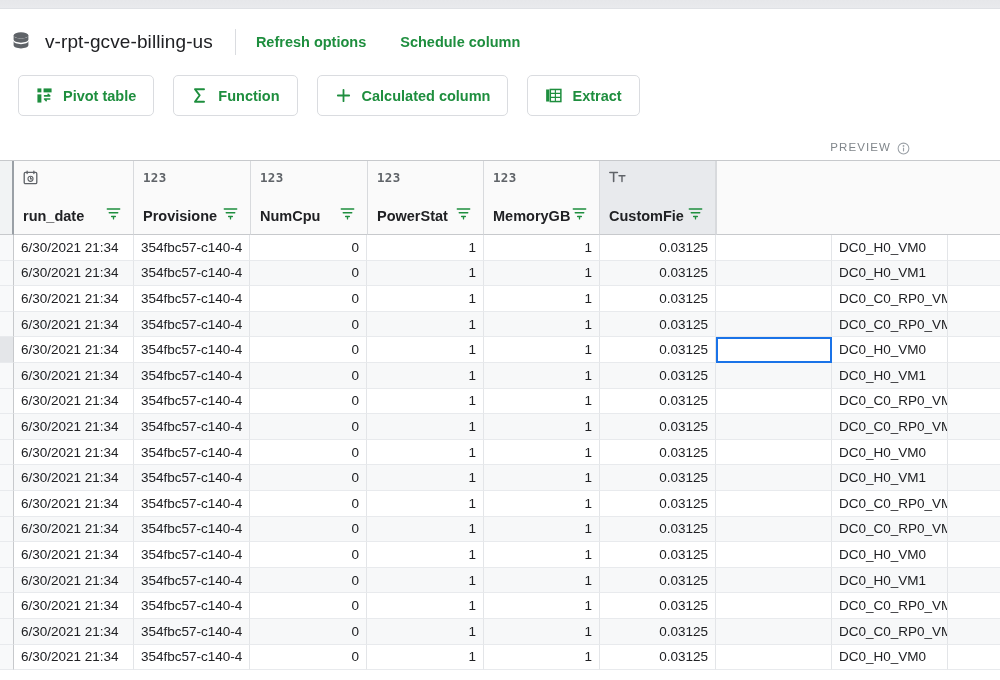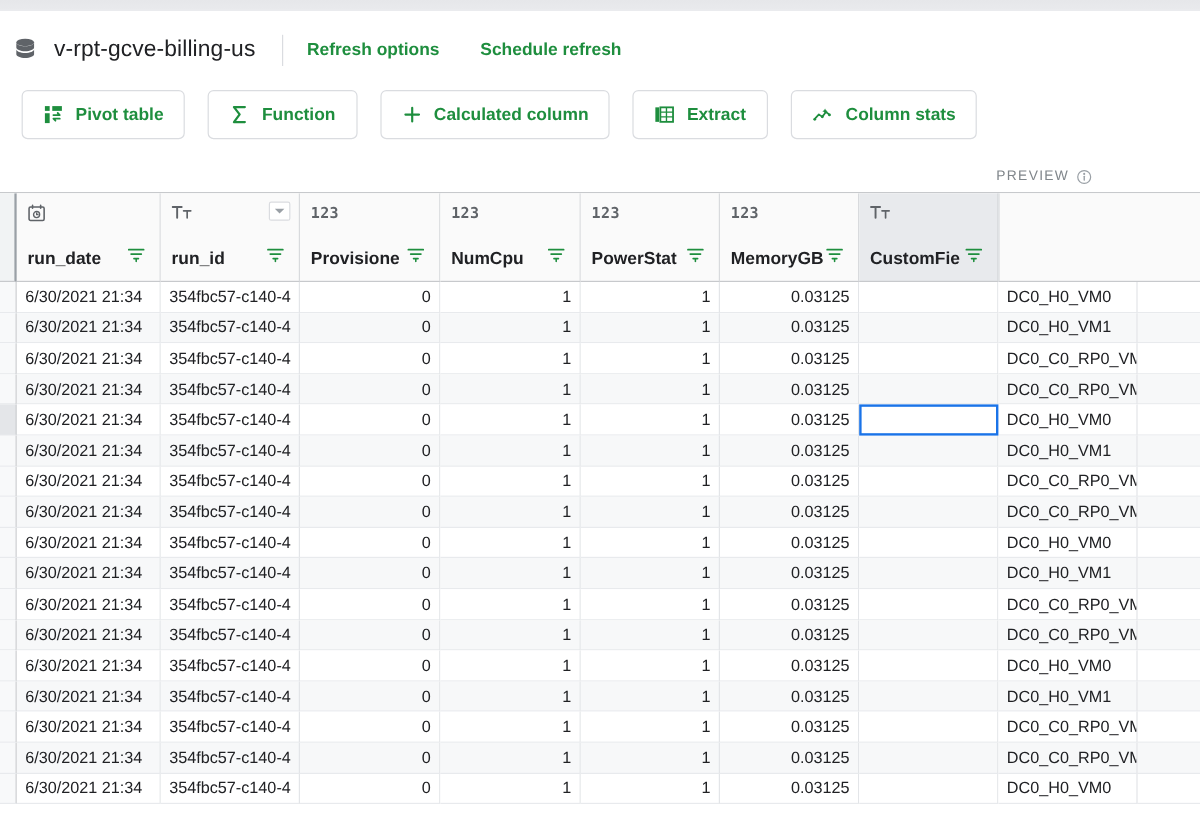--- a/index.html
+++ b/index.html
@@ -154,21 +154,21 @@
     <span class="db-icon">
       <svg viewBox="0 0 24 24" width="24" height="24">
         <ellipse cx="12" cy="5.4" rx="7.4" ry="3.1" fill="#5f6368"></ellipse>
         <path d="M4.6 5.4v4.2c0 1.7 3.3 3.1 7.4 3.1s7.4-1.4 7.4-3.1V5.4c0 1.7-3.3 3.1-7.4 3.1S4.6 7.1 4.6 5.4z" fill="#5f6368"></path>
         <path d="M4.6 11.1v4.2c0 1.7 3.3 3.1 7.4 3.1s7.4-1.4 7.4-3.1v-4.2c0 1.7-3.3 3.1-7.4 3.1s-7.4-1.4-7.4-3.1z" fill="#5f6368"></path>
       </svg>
     </span>
     <span class="title-text">v-rpt-gcve-billing-us</span>
     <span class="title-divider"></span>
     <span class="link-btn">Refresh options</span>
-    <span class="link-btn">Schedule refresh</span>
+    <span class="link-btn">Schedule column</span>
   </div>
 
   <div class="toolbar">
 
 
     <button class="tool-btn">
       <span>
         <svg width="17" height="17" viewBox="0 0 18 18">
           <rect x="1.5" y="1.5" width="4.2" height="4.2" fill="#1e8e3e"></rect>
           <rect x="8" y="1.5" width="8.5" height="4.2" fill="#1e8e3e"></rect>
@@ -201,32 +201,20 @@
       <span>
         <svg width="17" height="17" viewBox="0 0 18 18">
           <rect x="1.2" y="2.6" width="3.3" height="12.8" fill="#1e8e3e"></rect>
           <rect x="5.6" y="2.6" width="11.2" height="12.8" fill="none" stroke="#1e8e3e" stroke-width="1.6"></rect>
           <path d="M5.6 6.8h11.2M5.6 11h11.2M11 2.6v12.8" stroke="#1e8e3e" stroke-width="1.2"></path>
         </svg>
       </span>
       <span>Extract</span>
     </button>
 
-    <button class="tool-btn">
-      <span>
-        <svg width="18" height="17" viewBox="0 0 20 18">
-          <path d="M2 13.2l4-4.4 3.1 2.3 3.4-4.6 3.3 2.6" fill="none" stroke="#1e8e3e" stroke-width="1.6" stroke-linecap="round" stroke-linejoin="round"></path>
-          <circle cx="2.2" cy="13.4" r="1.3" fill="#1e8e3e"></circle>
-          <circle cx="9.2" cy="11" r="1.3" fill="#1e8e3e"></circle>
-          <circle cx="15.8" cy="9.3" r="1.3" fill="#1e8e3e"></circle>
-          <path d="M11.7 3.3l.8 1.7 1.7.8-1.7.8-.8 1.7-.8-1.7-1.7-.8 1.7-.8z" fill="#1e8e3e"></path>
-        </svg>
-      </span>
-      <span>Column stats</span>
-    </button>
 
   </div>
 
   <div class="preview-bar">
     <span class="preview-label">PREVIEW</span>
     <span class="info-icon">
       <svg viewBox="0 0 14 14" width="13" height="13">
         <circle cx="7" cy="7" r="5.8" fill="none" stroke="#9aa0a6" stroke-width="1.1"></circle>
         <circle cx="7" cy="4.2" r=".95" fill="#9aa0a6"></circle>
         <rect x="6.4" y="5.9" width="1.25" height="4.4" rx=".5" fill="#9aa0a6"></rect>
@@ -247,38 +235,20 @@
             </svg>
           </div>
           <div class="th-name-row">
             <span class="th-name">run_date</span>
             <span class="filter-icon"><svg width="15" height="13" viewBox="0 0 16 14">
                 <path d="M1.3 2.2h13.4M3.4 6.2h9.2M6 10.2h4" stroke="#1e8e3e" stroke-width="1.5" stroke-linecap="round"></path>
                 <path d="M8 10.6v2.2" stroke="#1e8e3e" stroke-width="1.4" stroke-linecap="round"></path>
               </svg></span>
           </div>
         </div>
-        <div class="th" style="width: 116px;">
-          <div class="type-icon">
-            <svg width="17" height="14" viewBox="0 0 18 14">
-              <path d="M.9 2.2h8M4.9 2.2v9.6" stroke="#5f6368" stroke-width="1.7" stroke-linecap="round"></path>
-              <path d="M10.6 5.6h6.3M13.75 5.6v6.2" stroke="#5f6368" stroke-width="1.5" stroke-linecap="round"></path>
-            </svg>
-          </div>
-          <div class="dropdown-box">
-            <span class="caret"></span>
-          </div>
-          <div class="th-name-row">
-            <span class="th-name">run_id</span>
-            <span class="filter-icon"><svg width="15" height="13" viewBox="0 0 16 14">
-                <path d="M1.3 2.2h13.4M3.4 6.2h9.2M6 10.2h4" stroke="#1e8e3e" stroke-width="1.5" stroke-linecap="round"></path>
-                <path d="M8 10.6v2.2" stroke="#1e8e3e" stroke-width="1.4" stroke-linecap="round"></path>
-              </svg></span>
-          </div>
-        </div>
         <div class="th" style="width: 117px;">
           <div class="type-icon">
             <span class="type-num">123</span>
           </div>
           <div class="th-name-row">
             <span class="th-name">Provisione</span>
             <span class="filter-icon"><svg width="15" height="13" viewBox="0 0 16 14">
                 <path d="M1.3 2.2h13.4M3.4 6.2h9.2M6 10.2h4" stroke="#1e8e3e" stroke-width="1.5" stroke-linecap="round"></path>
                 <path d="M8 10.6v2.2" stroke="#1e8e3e" stroke-width="1.4" stroke-linecap="round"></path>
               </svg></span>

